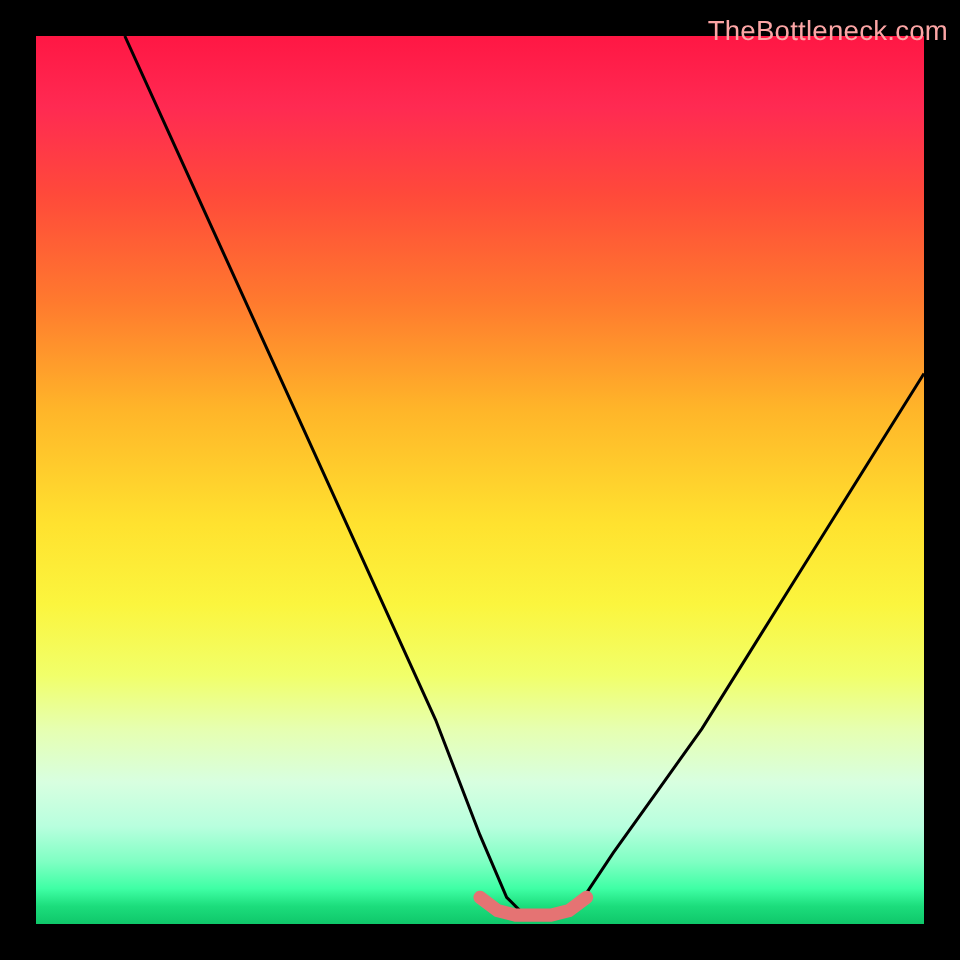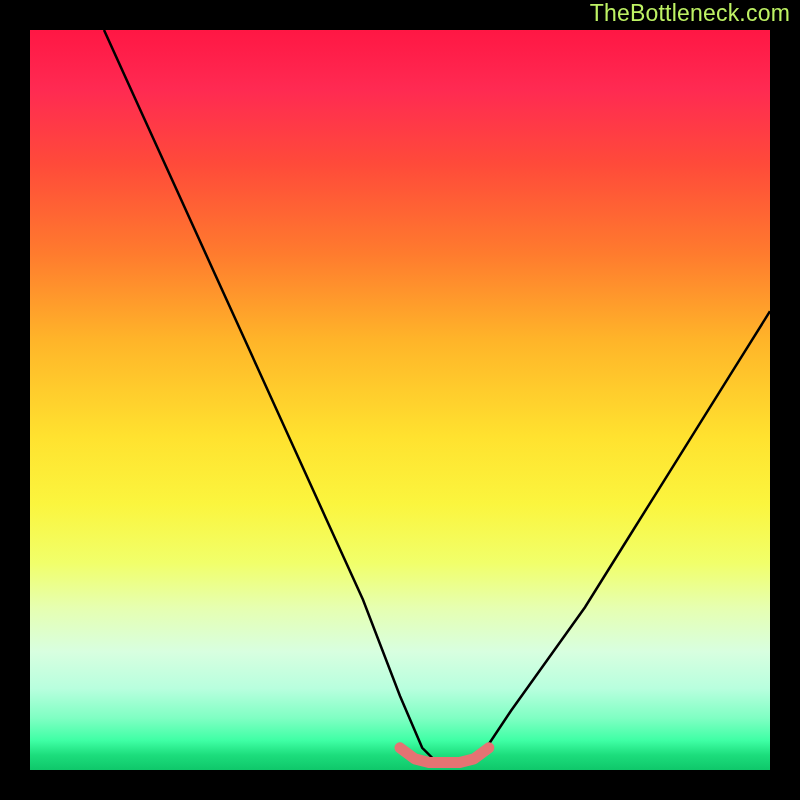--- a/index.html
+++ b/index.html
@@ -53,23 +53,23 @@
   }
   .plot-svg {
     position: absolute;
     left: 0;
     top: 0;
     width: 740px;
     height: 740px;
   }
   .watermark {
     position: absolute;
-    top: 0;
+    top: 12px;
     right: 10px;
-    color: #bef264;
+    color: #fca5a5;
     font-size: 23px;
     font-weight: 500;
     letter-spacing: 0.2px;
   }
 </style>
 </head>
 <body>
 
 <div class="frame">
   <div class="plot-outer">

